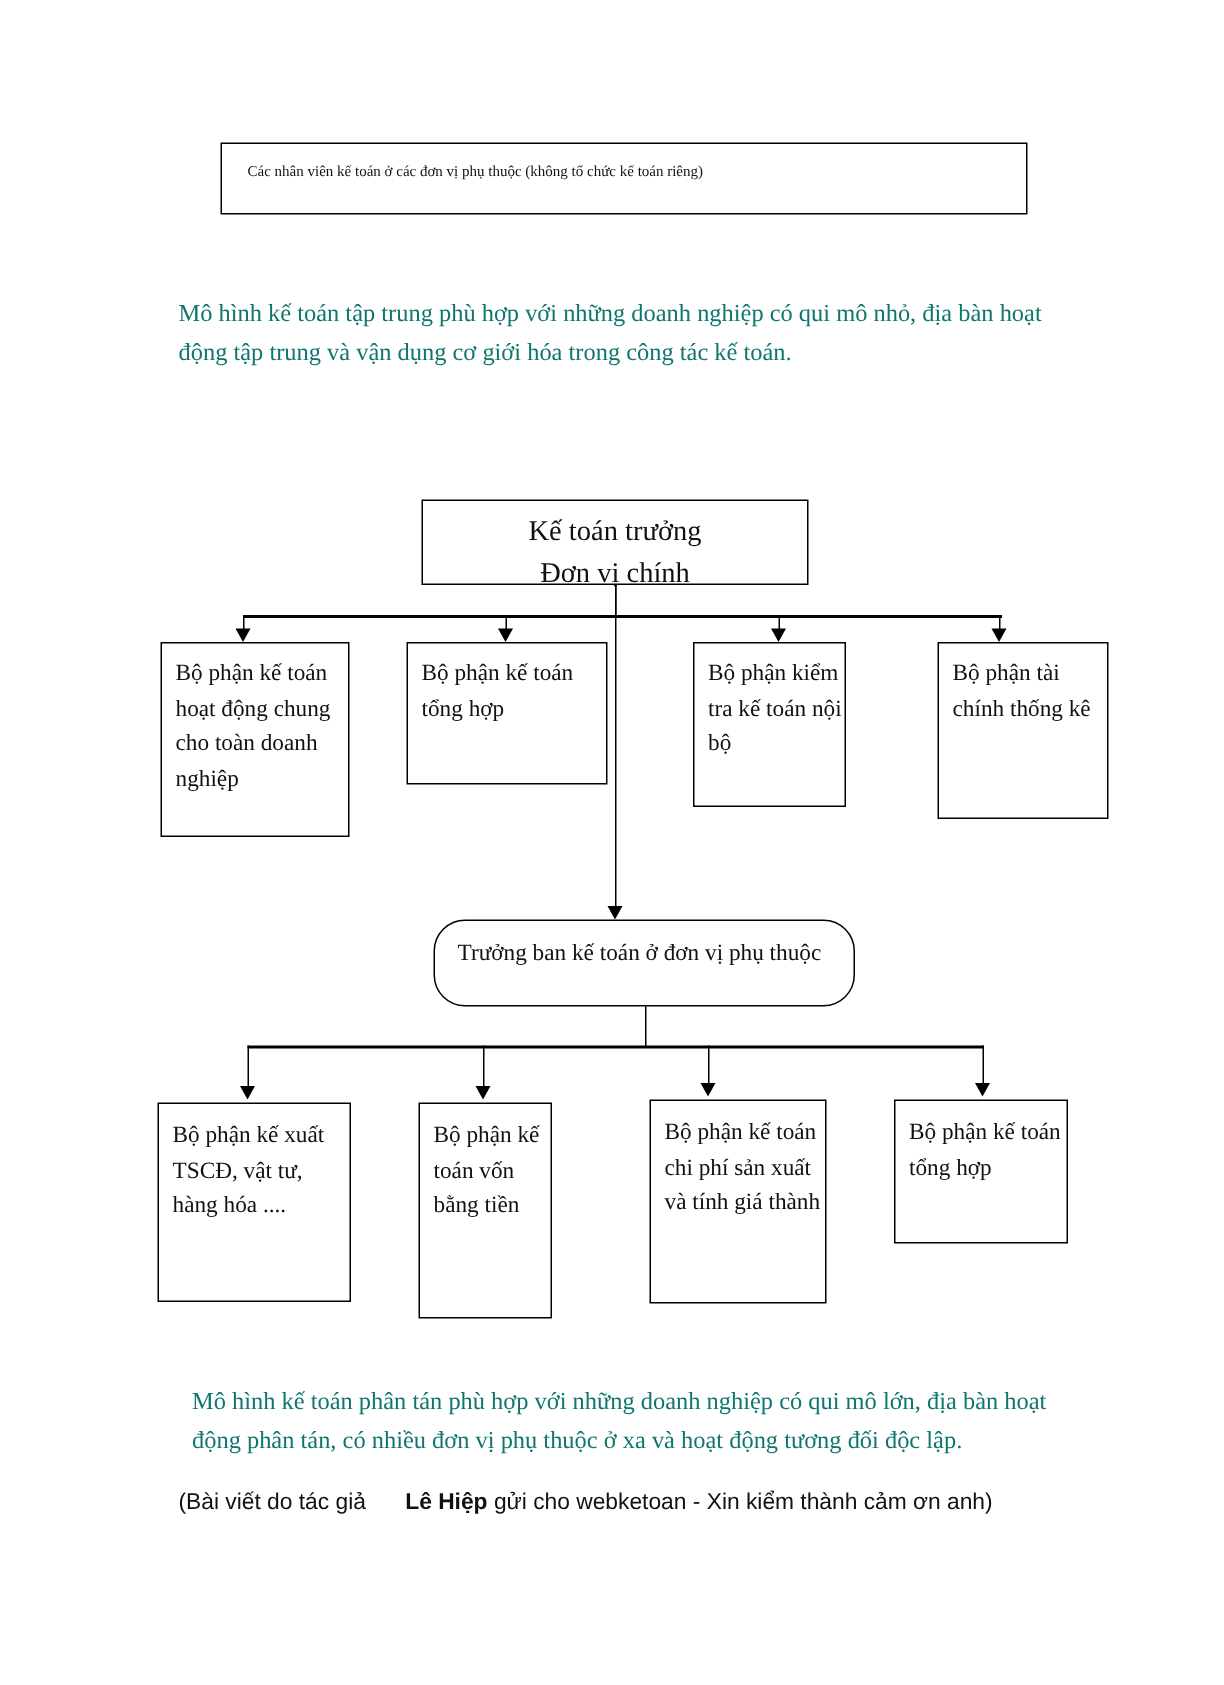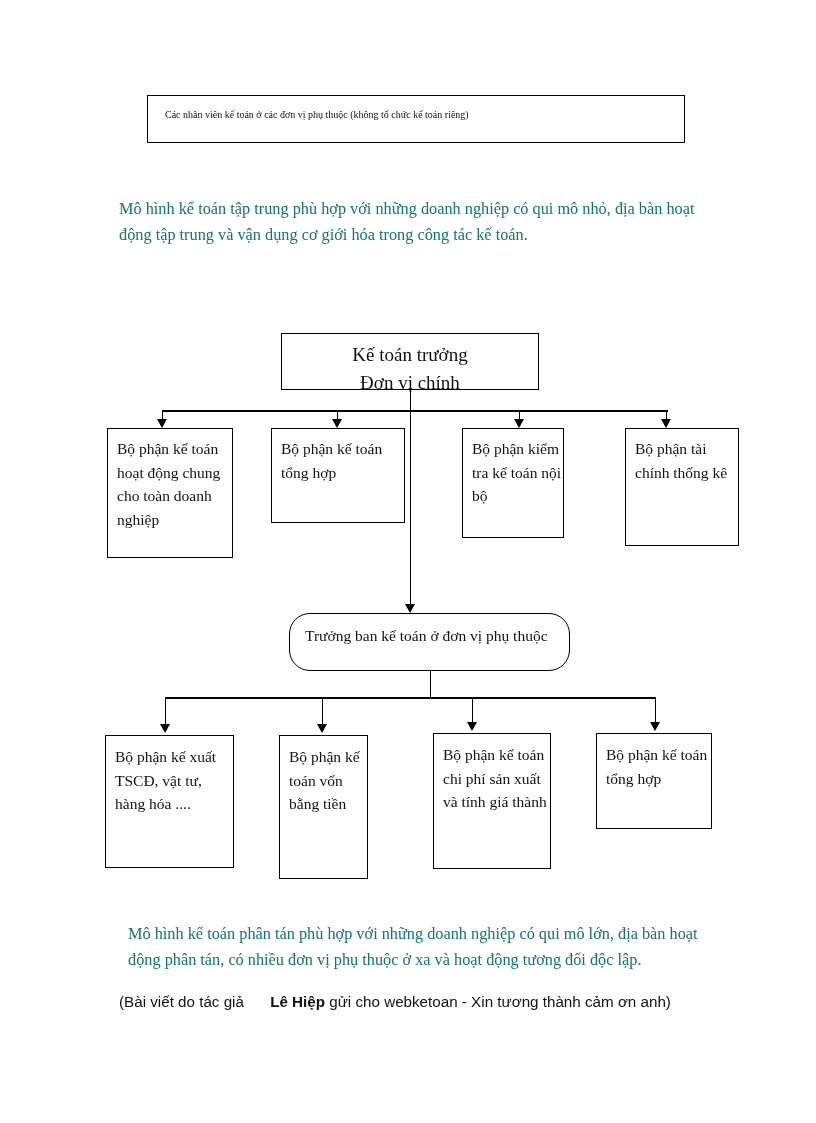--- a/index.html
+++ b/index.html
@@ -210,15 +210,15 @@
       <span class="txt">Bộ phận kế toán chi phí sản xuất và tính giá thành</span>
     </div>
     <div class="box" id="m4-box">
       <span class="txt">Bộ phận kế toán tổng hợp</span>
     </div>
 
   </div>
 
   <div class="para" id="para-bottom">Mô hình kế toán phân tán phù hợp với những doanh nghiệp có qui mô lớn, địa bàn hoạt động phân tán, có nhiều đơn vị phụ thuộc ở xa và hoạt động tương đối độc lập.</div>
 
-  <div id="credit-line"><span>(Bài viết do tác giả </span><b>Lê Hiệp</b><span> gửi cho webketoan - Xin tương thành cảm ơn anh)</span></div>
+  <div id="credit-line"><span>(Bài viết do tác giả </span><b>Lê Hiệp</b><span> gửi cho webketoan - Xin kiểm thành cảm ơn anh)</span></div>
 
 </div>
 
 </body></html>

